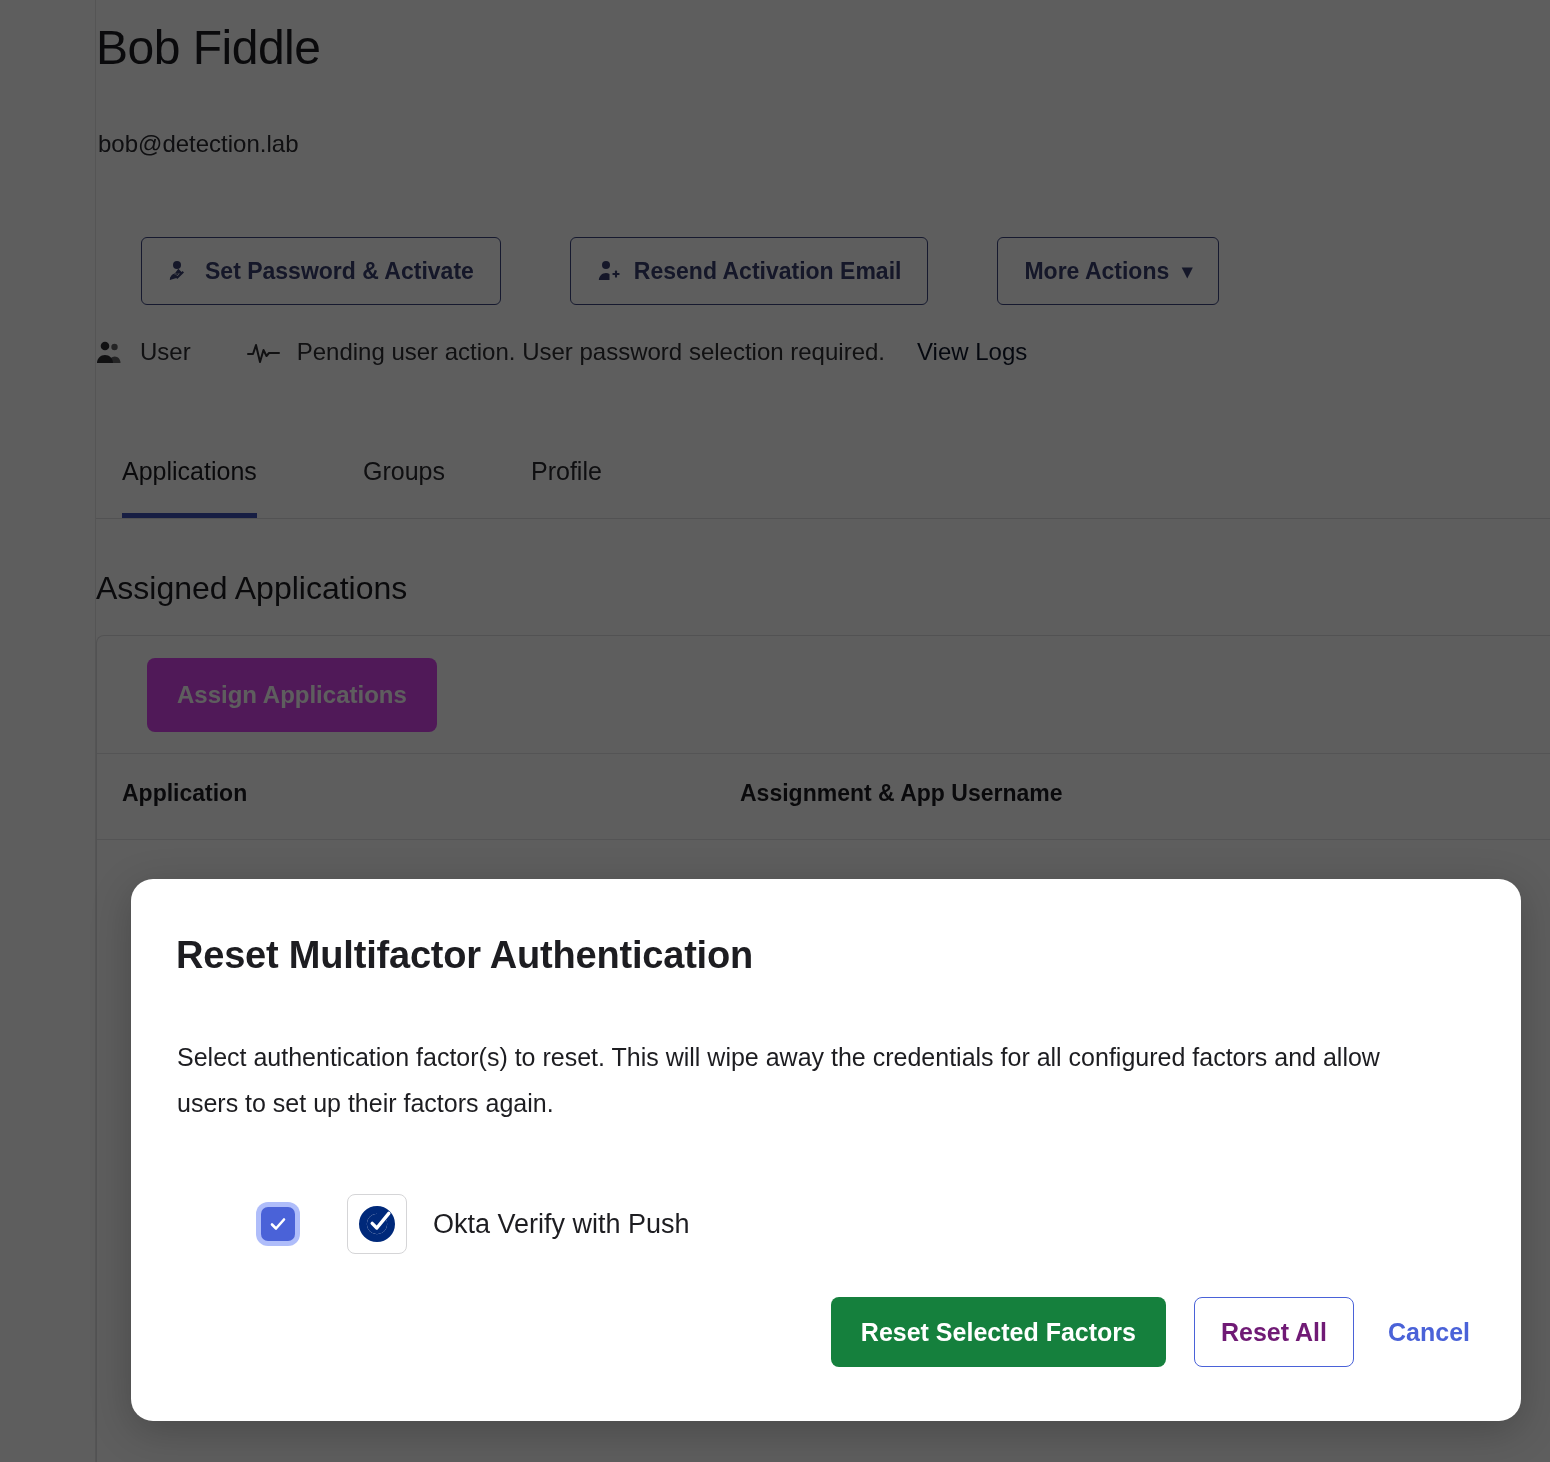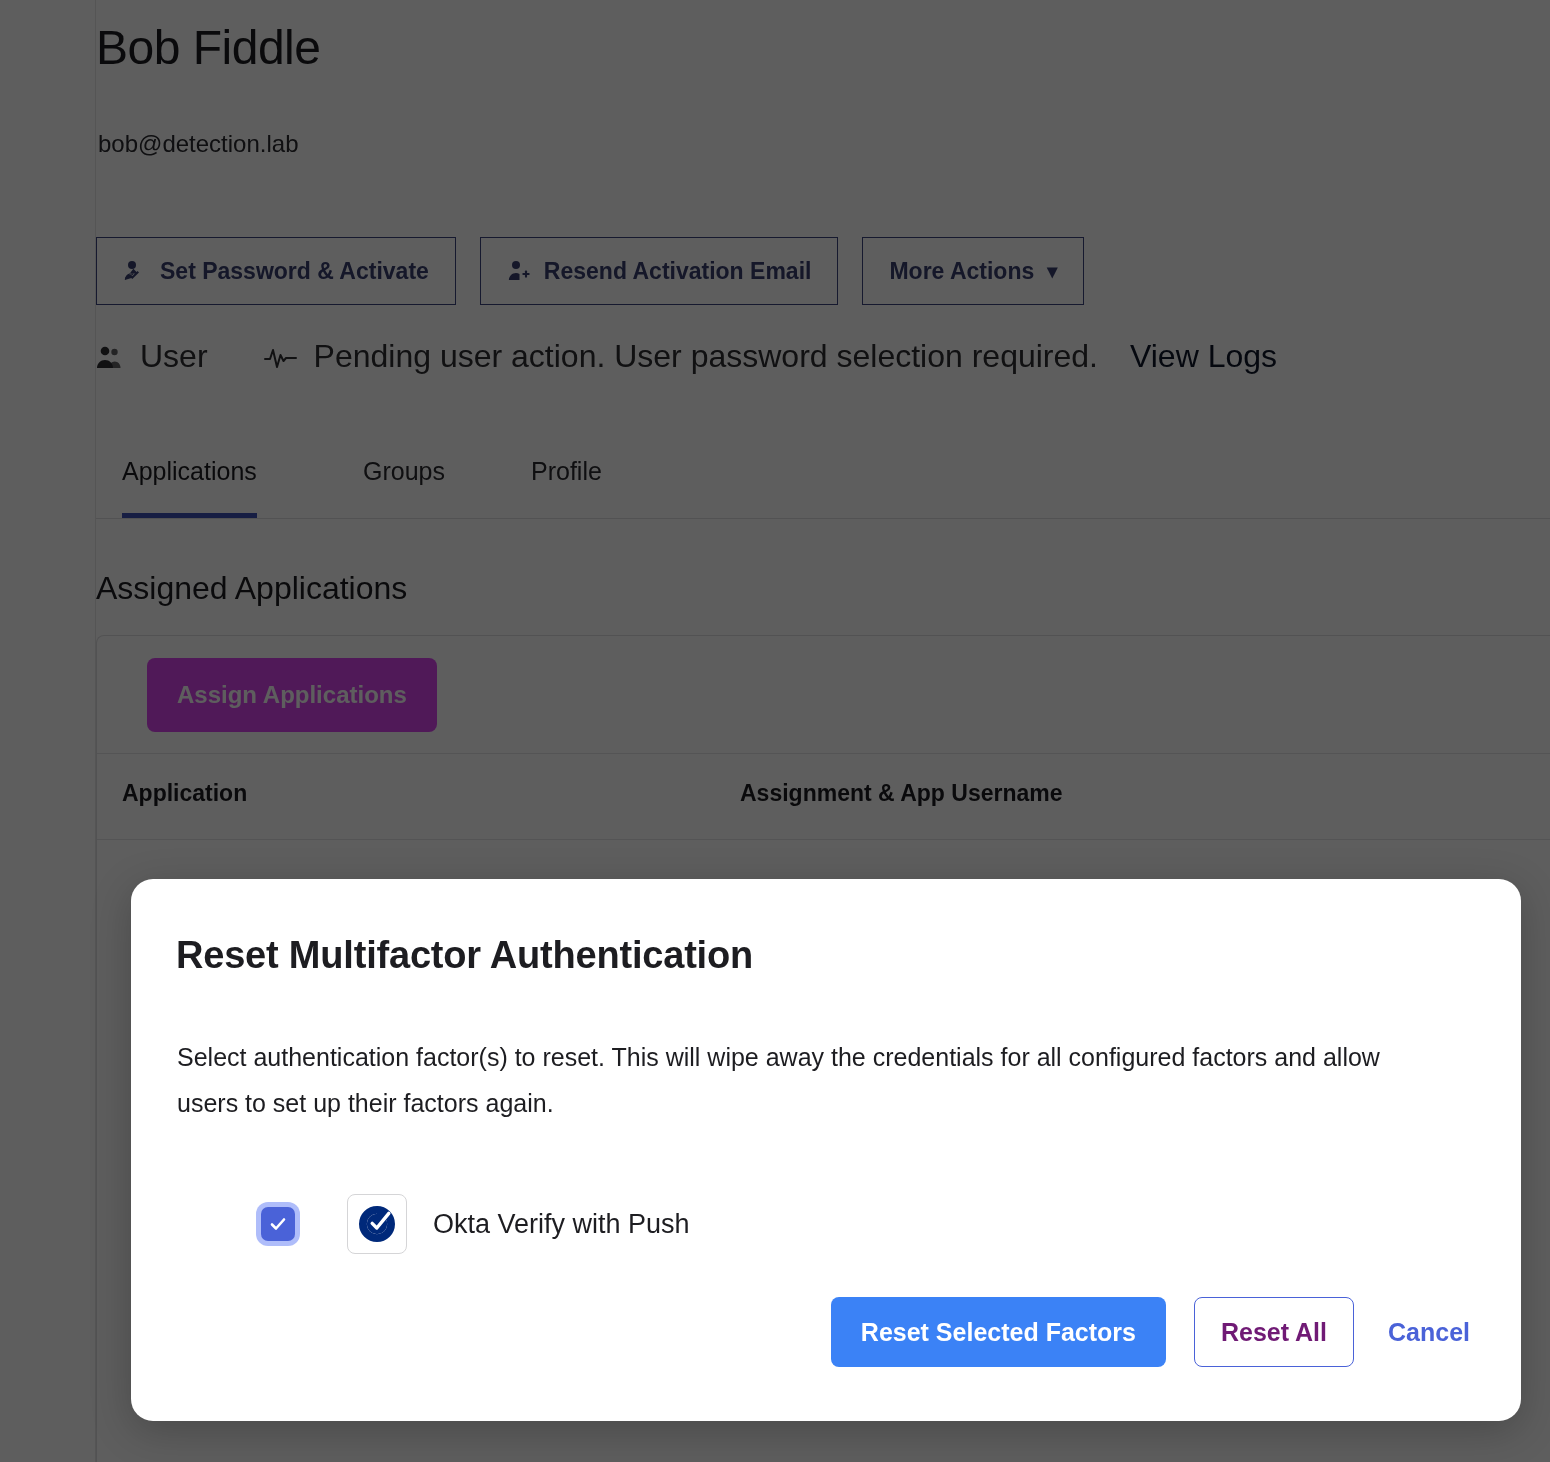--- a/index.html
+++ b/index.html
@@ -59,43 +59,44 @@
     left: 0px;
     top: 237px;
     display: flex;
     align-items: center;
     gap: 24px;
   }
   .btn-outline {
     height: 68px;
     box-sizing: border-box;
     border: 1px solid #3c4680;
-    border-radius: 0;
+    border-radius: 6px;
     background: transparent;
     color: #39406f;
     font-size: 23px;
     font-weight: 700;
     padding: 0 26px;
     display: flex;
     align-items: center;
     gap: 13px;
     font-family: "Liberation Sans", sans-serif;
     cursor: pointer;
     white-space: nowrap;
+    margin-left: 45px;
   }
   .btn-outline .ico svg { display:block; }
 
   
   .status-row {
     position: absolute;
     left: 0px;
     top: 338px;
     display: flex;
     align-items: center;
-    font-size: 32px;
+    font-size: 24px;
     color: #2e2e33;
   }
   .status-row .users-ico { margin-right: 14px; display:flex; align-items:center;}
   .status-row .user-word { margin-right: 56px; }
   .status-row .pulse-ico { margin-right: 16px; display:flex; align-items:center;}
   .status-row .status-text { margin-right: 32px; }
   .status-row .view-logs {
     color: #0f172a;
     cursor: pointer;
   }
@@ -267,21 +268,21 @@
 
   .modal-actions {
     position: absolute;
     right: 45px;
     top: 418px;
     display: flex;
     align-items: center;
     gap: 28px;
   }
   .btn-primary {
-    background: #3b82f6;
+    background: #15803d;
     color: #ffffff;
     border: none;
     border-radius: 8px;
     height: 70px;
     padding: 0 30px;
     font-size: 25px;
     font-weight: 700;
     font-family: "Liberation Sans", sans-serif;
     cursor: pointer;
     white-space: nowrap;

